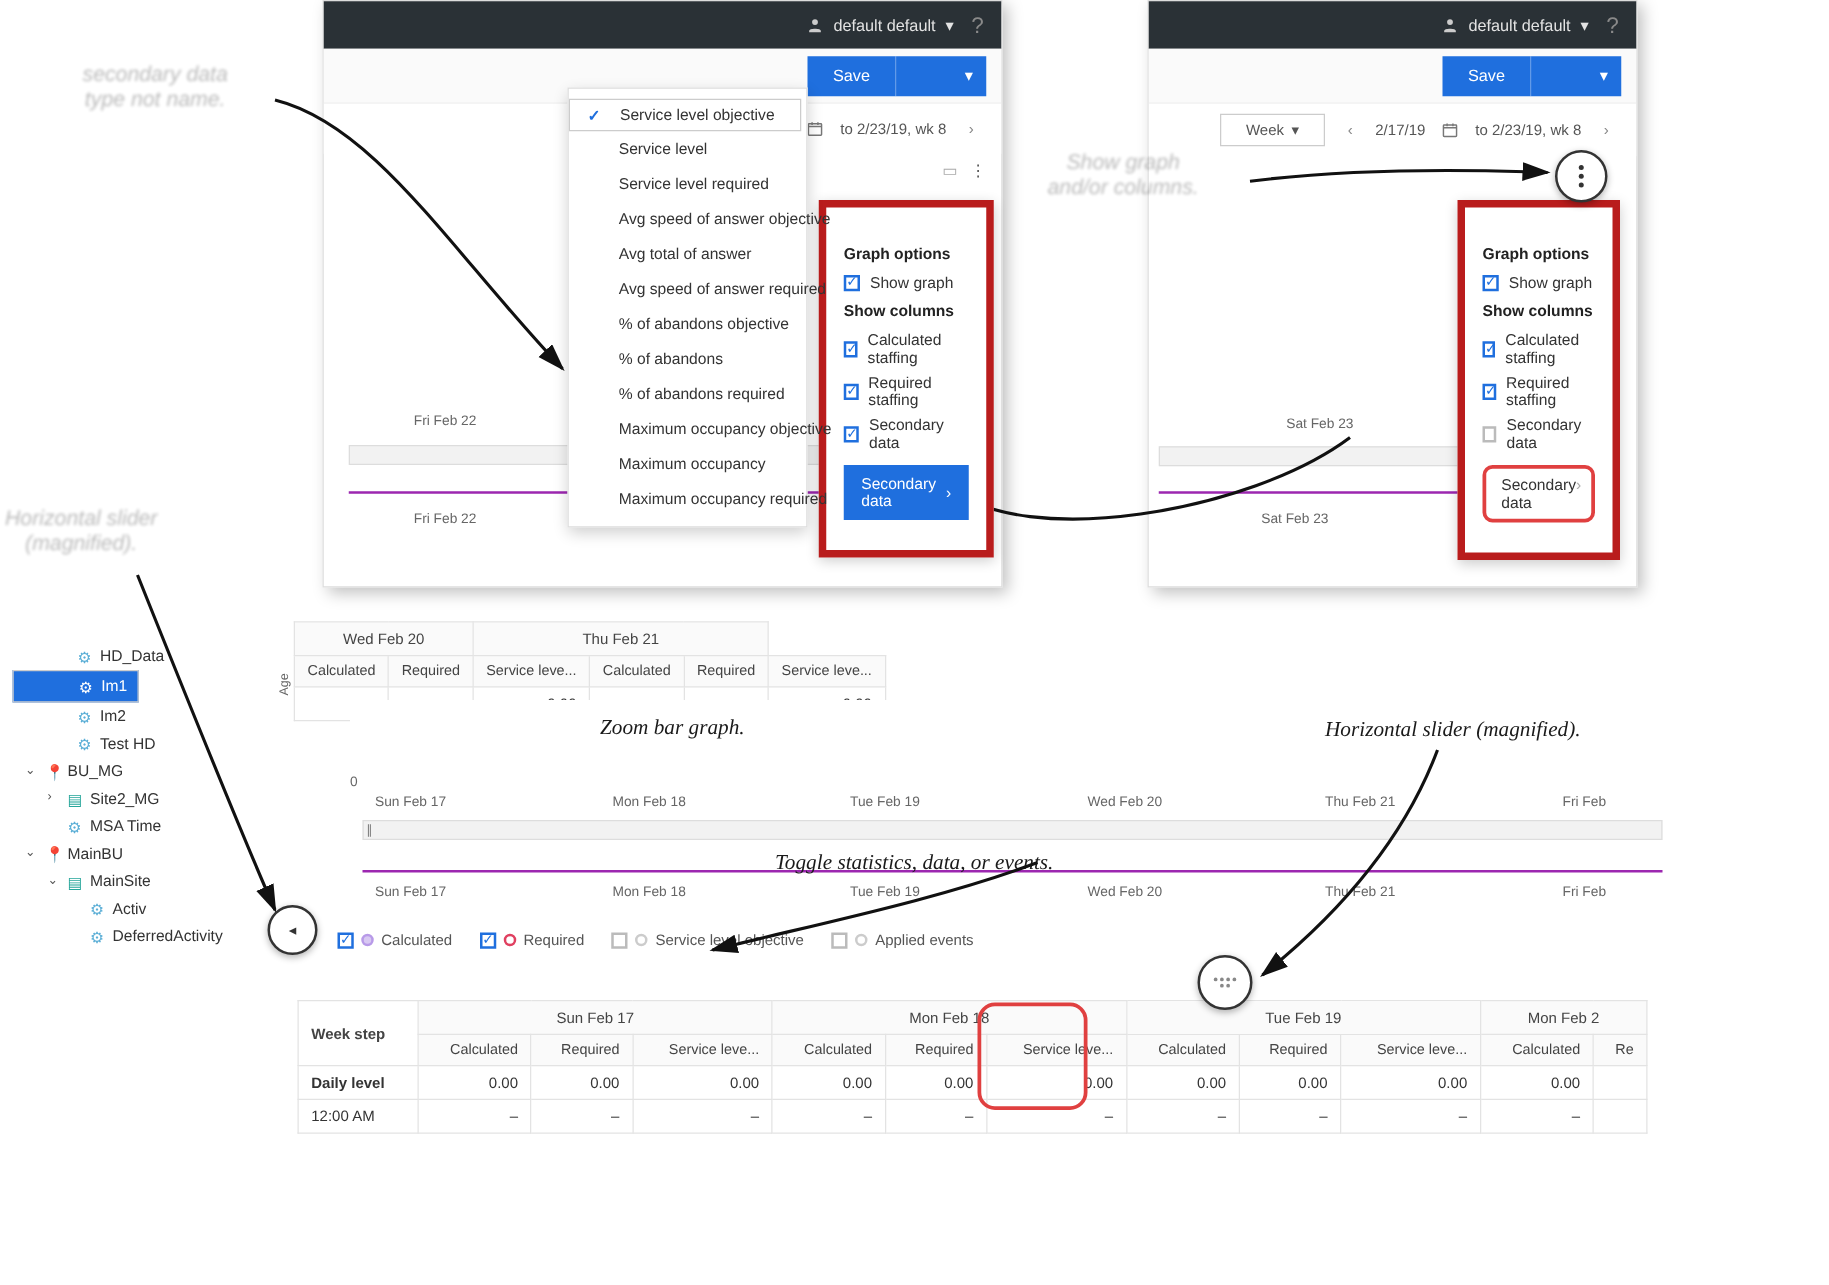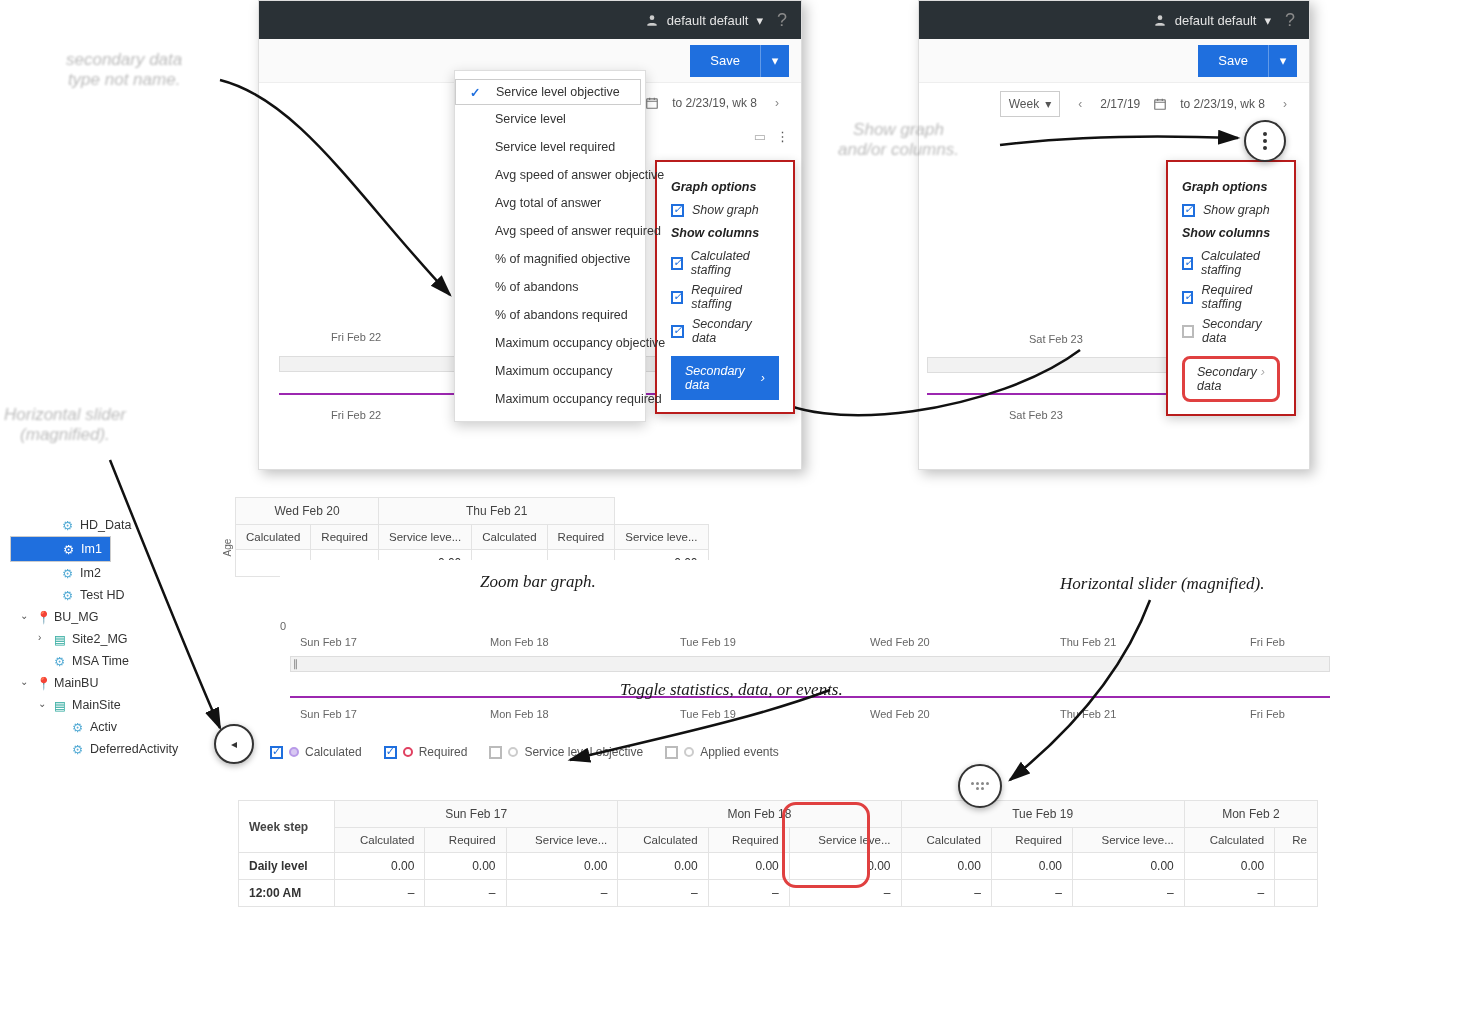--- a/index.html
+++ b/index.html
@@ -1,28 +1,28 @@
 <!DOCTYPE html>
 <html><head>
 <meta charset="utf-8">
 <style>
   * { box-sizing: border-box; margin:0; padding:0; font-family: Arial, Helvetica, sans-serif; }
   body { background:#fff; width:1463px; height:1028px; position:relative; overflow:hidden; font-size:13px; color:#333; }
   .panel { position:absolute; background:#fff; border:1px solid #ddd; box-shadow:4px 4px 12px rgba(0,0,0,.25); }
   .header-bar { background:#2a3136; height:38px; display:flex; justify-content:flex-end; align-items:center; padding:0 10px; gap:10px; color:#e3e3e3; }
   .user-pill { display:flex; align-items:center; gap:8px; font-size:13px; }
   .qmark { font-size:18px; color:#8a8a8a; padding:0 4px; }
-  .blue-btn { background:#1f6fde; color:#fff; display:flex; align-items:center; height:32px; }
+  .blue-btn { background:#1f6fde; color:#fff; display:flex; align-items:center; height:32px;gap:44px; }
   .blue-btn .main { padding:0 20px; font-size:13px; border-right:1px solid rgba(255,255,255,.3); line-height:32px; }
   .blue-btn .drop { width:28px; text-align:center; }
   .toolbar-row { background:#fafafa; height:44px; display:flex; align-items:center; justify-content:flex-end; padding:0 12px; border-bottom:1px solid #eee; }
   .date-row { background:#fff; padding:8px 12px; display:flex; align-items:center; gap:8px; font-size:12px; color:#555; justify-content:flex-end; }
-  .sel { border:1px solid #ccc; height:26px; padding:0 8px; display:inline-flex; align-items:center; gap:6px; background:#fff; }
+  .sel { border:1px solid #ccc; height:26px; padding:0 20px; display:inline-flex; align-items:center; gap:6px; background:#fff; }
   .icon-btn { width:24px; height:24px; display:inline-flex; align-items:center; justify-content:center; color:#888; }
-  .popover { position:absolute; background:#fff; border:2px solid #b91c1c; box-shadow:0 3px 10px rgba(0,0,0,.2); padding:12px 14px; font-size:12.5px;font-style:italic; }
+  .popover { position:absolute; background:#fff; border:6px solid #b91c1c; box-shadow:0 3px 10px rgba(0,0,0,.2); padding:24px 14px; font-size:12.5px; }
   .popover h4 { font-size:12.5px; font-weight:bold; margin:6px 0; color:#222; }
   .check-row { display:flex; align-items:center; gap:8px; padding:3px 0; }
   .cb { width:13px; height:13px; border:2px solid #1f6fde; display:inline-block; position:relative; }
   .cb.checked::after { content:"✓"; color:#1f6fde; font-size:11px; position:absolute; top:-3px; left:0; }
   .cb.unchecked { border-color:#bbb; }
   .sec-btn { background:#1f6fde; color:#fff; padding:8px 14px; display:flex; justify-content:space-between; align-items:center; font-size:12.5px; margin-top:8px; }
   .sec-btn-outline { border:3px solid #e04040; border-radius:8px; padding:6px 12px; display:flex; justify-content:space-between; font-size:12.5px; color:#333; margin-top:8px; }
   .menu-list { position:absolute; background:#fff; border:1px solid #ddd; padding:8px 0; box-shadow:0 4px 12px rgba(0,0,0,.2); }
   .menu-item { padding:7px 20px 7px 40px; font-size:12.5px; color:#333; white-space:nowrap; position:relative; }
   .menu-item.sel::before { content:"✓"; position:absolute; left:14px; color:#1f6fde; font-weight:bold; }
@@ -100,21 +100,21 @@
   <div class="graph-label" style="left:260px; top:408px;">Sat Feb 23</div>
 </div>
 
 <div class="menu-list" style="left:454px; top:70px; width:192px; z-index:30;">
   <div class="menu-item sel">Service level objective</div>
   <div class="menu-item">Service level</div>
   <div class="menu-item">Service level required</div>
   <div class="menu-item">Avg speed of answer objective</div>
   <div class="menu-item">Avg total of answer</div>
   <div class="menu-item">Avg speed of answer required</div>
-  <div class="menu-item">% of magnified objective</div>
+  <div class="menu-item">% of abandons objective</div>
   <div class="menu-item">% of abandons</div>
   <div class="menu-item">% of abandons required</div>
   <div class="menu-item">Maximum occupancy objective</div>
   <div class="menu-item">Maximum occupancy</div>
   <div class="menu-item">Maximum occupancy required</div>
 </div>
 
 <div class="popover" style="left:655px; top:160px; width:140px; z-index:25;">
   <h4>Graph options</h4>
   <div class="check-row">
@@ -346,21 +346,21 @@
     <td>0.00</td>
         <td>0.00</td>
         <td>0.00</td>
     <td>0.00</td>
         <td>0.00</td>
         <td>0.00</td>
     <td>0.00</td>
         <td></td>
   </tr>
   <tr>
-    <td class="rowh" style="font-weight:bold;">12:00 AM</td>
+    <td class="rowh" style="font-weight:normal;">12:00 AM</td>
     <td>–</td>
         <td>–</td>
         <td>–</td>
     <td>–</td>
         <td>–</td>
         <td>–</td>
     <td>–</td>
         <td>–</td>
         <td>–</td>
     <td>–</td>

